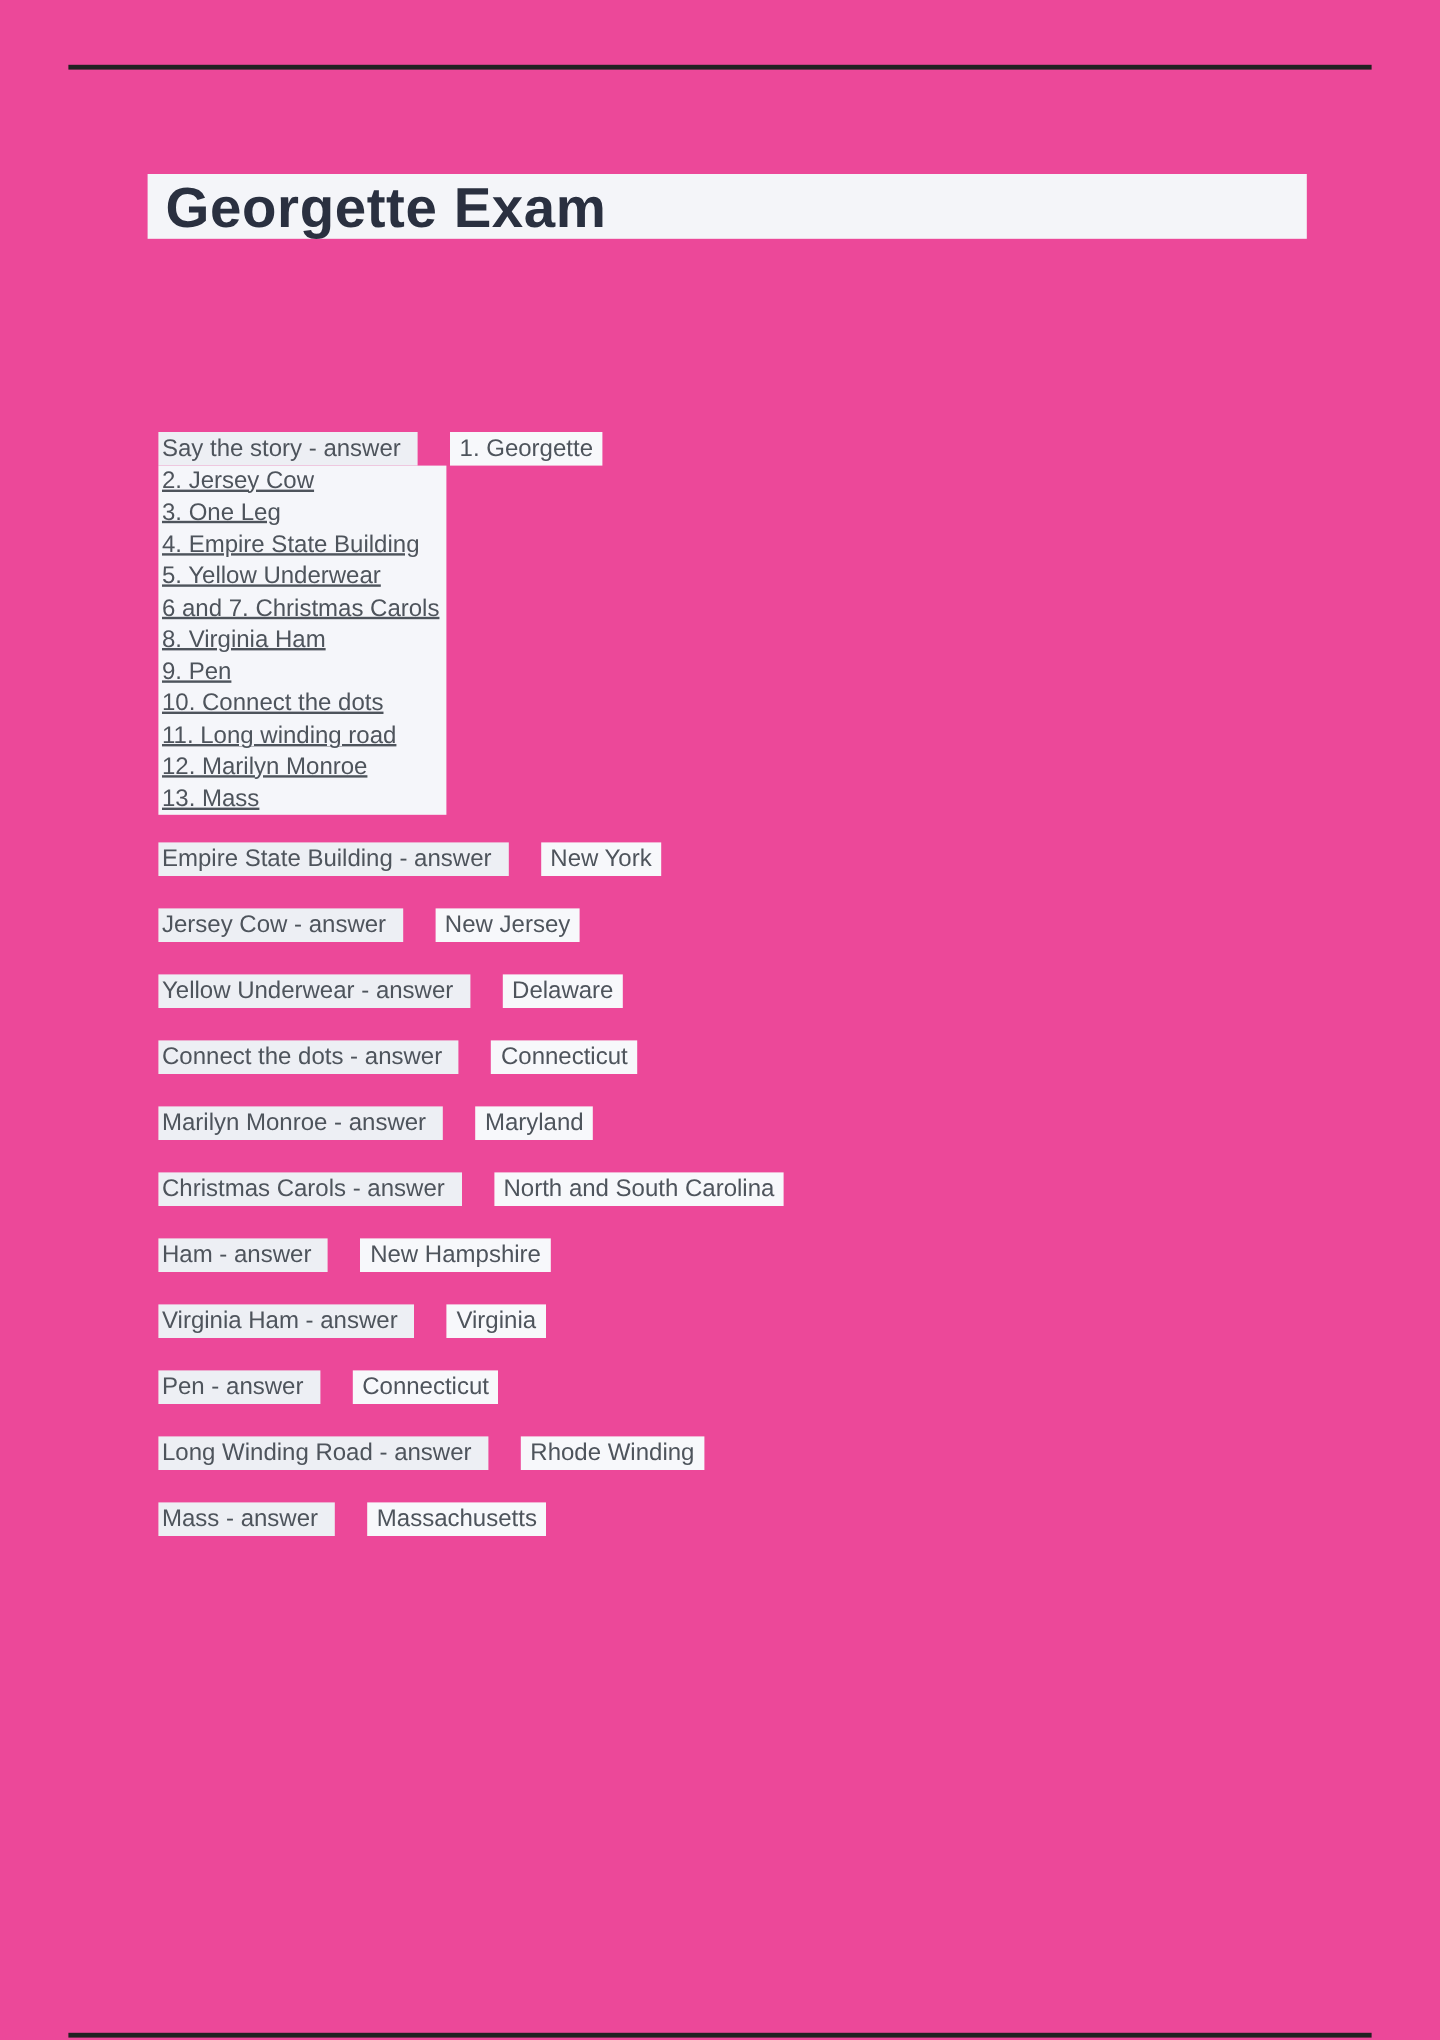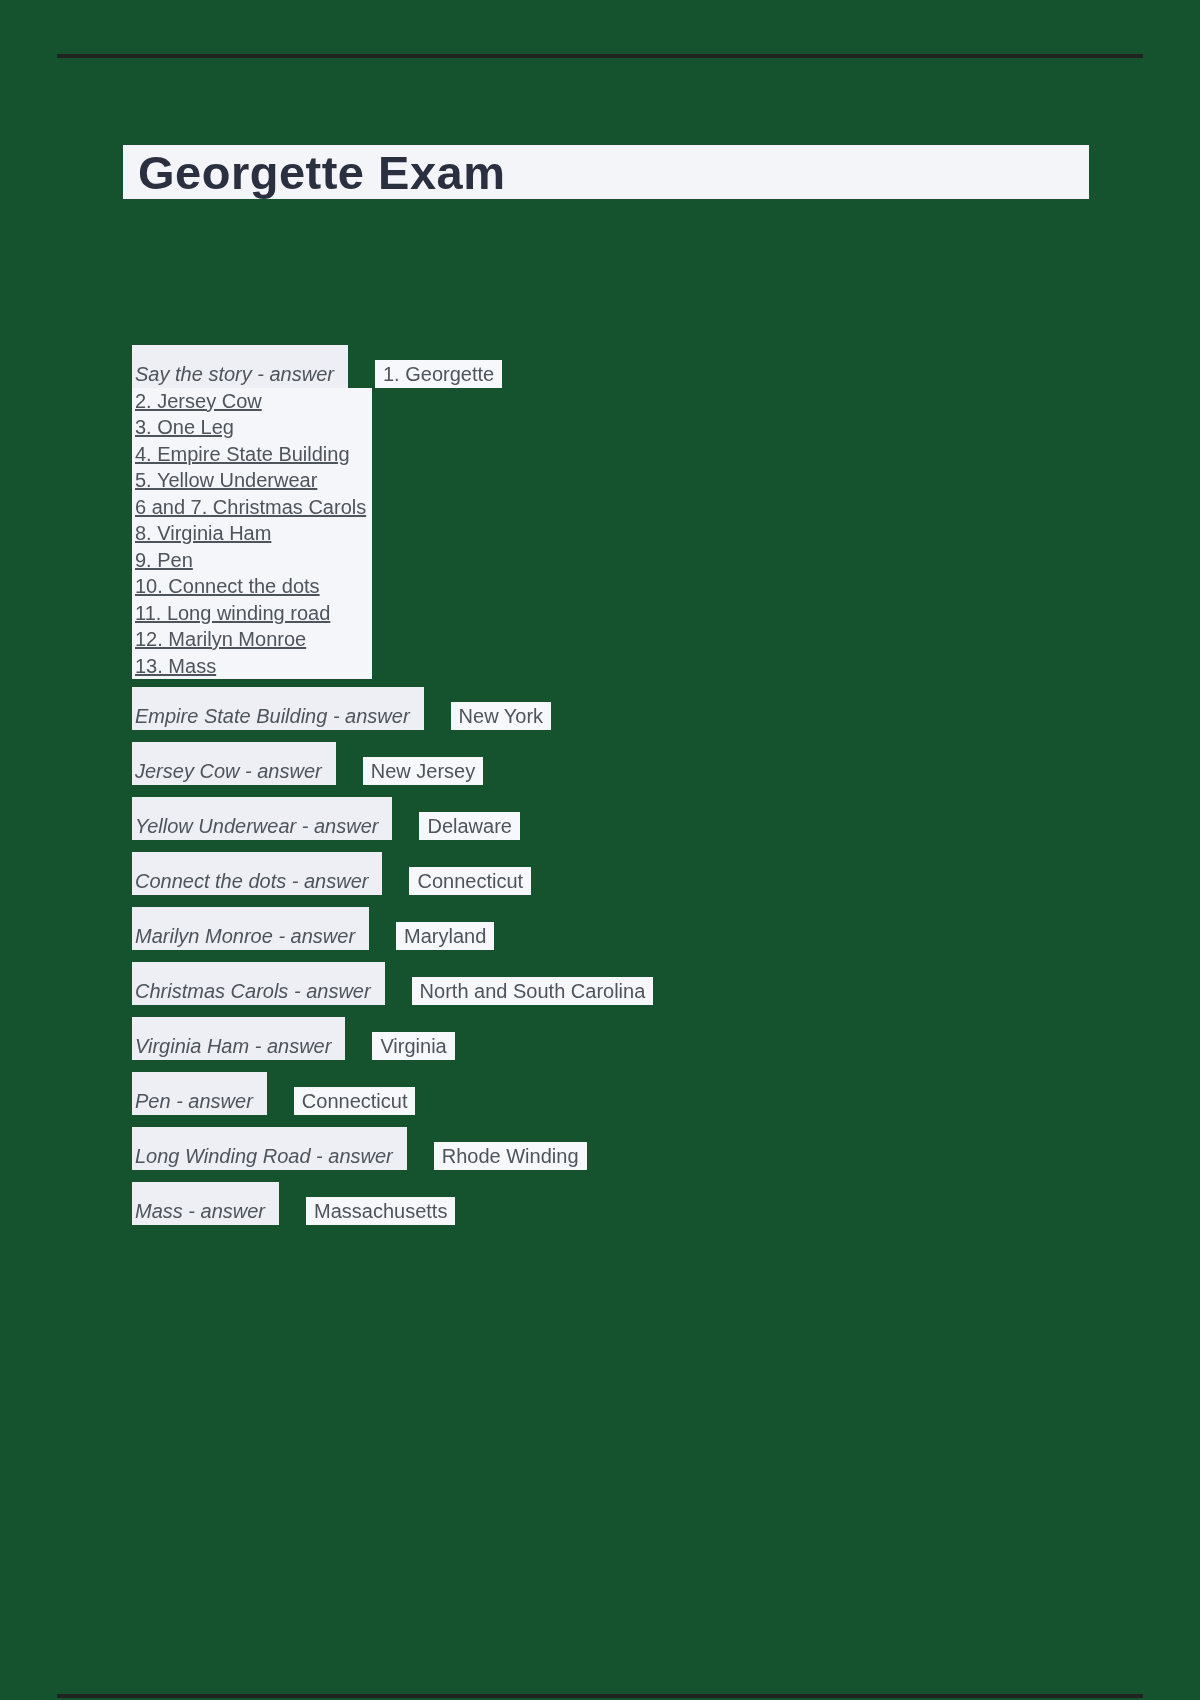--- a/index.html
+++ b/index.html
@@ -4,21 +4,21 @@
 <style>
   html, body {
     margin: 0;
     padding: 0;
     background: #ffffff;
   }
   .page {
     position: relative;
     width: 1200px;
     height: 1700px;
-    background: #14532d;
+    background: #ec4899;
     font-family: "Liberation Sans", sans-serif;
     overflow: hidden;
   }
   .rule {
     position: absolute;
     left: 57px;
     width: 1086px;
     height: 4px;
     background: #212121;
   }
@@ -51,23 +51,22 @@
     font-size: 20px;
     line-height: 26.5px;
     color: #4e545c;
   }
   .intro {
     margin: 0;
     white-space: nowrap;
   }
   .hl-q {
     background: #edeff4;
-    padding: 18px 14px 3px 3px;
+    padding: 3px 14px 3px 3px;
     margin-left: -3px;
-    font-style: italic;
   }
   .hl-a {
     background: #f7f8fb;
     padding: 3px 8px;
   }
   .gap {
     display: inline-block;
     width: 27px;
   }
   .list-block {
@@ -114,20 +113,21 @@
         <div class="list-line">13. Mass</div>
       </div>
 
     <div class="qa-list">
         <p class="qa-row"><span class="hl-q">Empire State Building - answer</span><span class="gap"></span><span class="hl-a">New York</span></p>
         <p class="qa-row"><span class="hl-q">Jersey Cow - answer</span><span class="gap"></span><span class="hl-a">New Jersey</span></p>
         <p class="qa-row"><span class="hl-q">Yellow Underwear - answer</span><span class="gap"></span><span class="hl-a">Delaware</span></p>
         <p class="qa-row"><span class="hl-q">Connect the dots - answer</span><span class="gap"></span><span class="hl-a">Connecticut</span></p>
         <p class="qa-row"><span class="hl-q">Marilyn Monroe - answer</span><span class="gap"></span><span class="hl-a">Maryland</span></p>
         <p class="qa-row"><span class="hl-q">Christmas Carols - answer</span><span class="gap"></span><span class="hl-a">North and South Carolina</span></p>
+        <p class="qa-row"><span class="hl-q">Ham - answer</span><span class="gap"></span><span class="hl-a">New Hampshire</span></p>
         <p class="qa-row"><span class="hl-q">Virginia Ham - answer</span><span class="gap"></span><span class="hl-a">Virginia</span></p>
         <p class="qa-row"><span class="hl-q">Pen - answer</span><span class="gap"></span><span class="hl-a">Connecticut</span></p>
         <p class="qa-row"><span class="hl-q">Long Winding Road - answer</span><span class="gap"></span><span class="hl-a">Rhode Winding</span></p>
         <p class="qa-row"><span class="hl-q">Mass - answer</span><span class="gap"></span><span class="hl-a">Massachusetts</span></p>
       </div>
 
   </div>
 
   <div class="rule bottom"></div>
 

